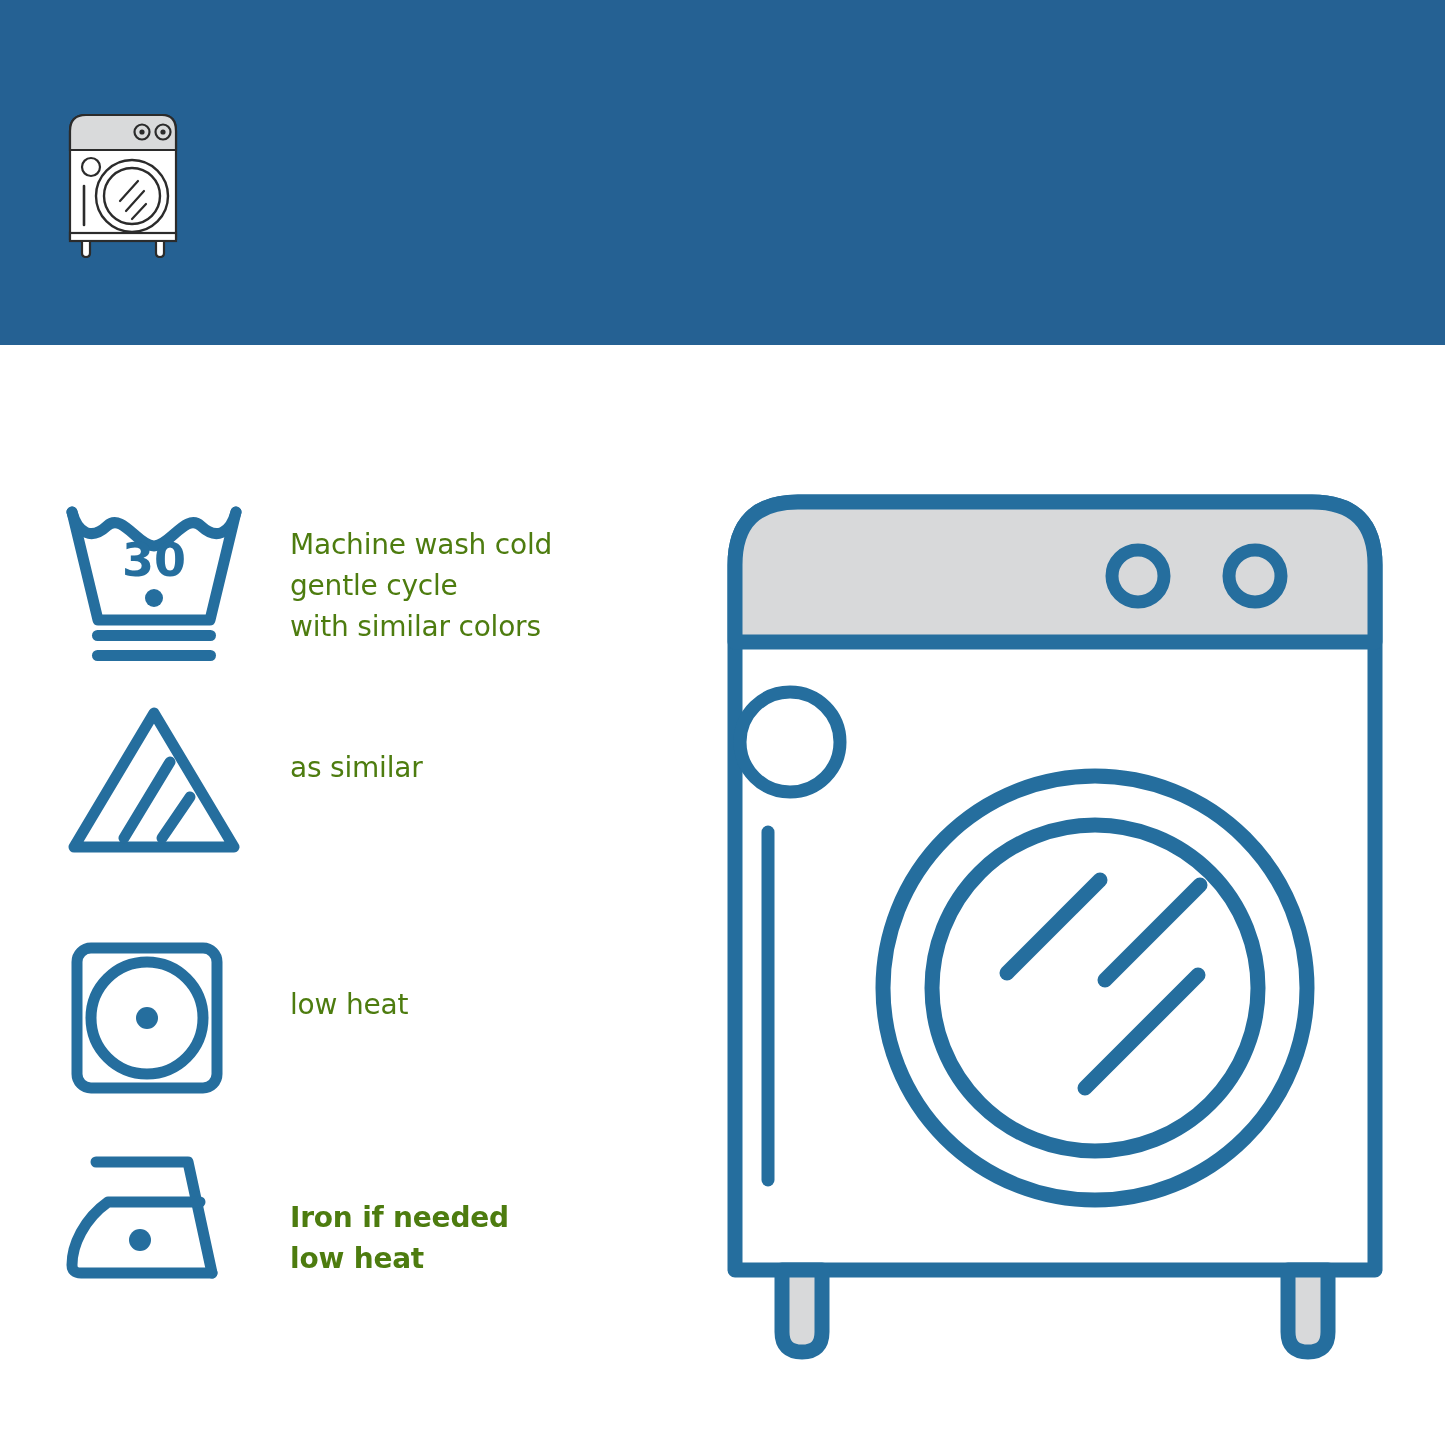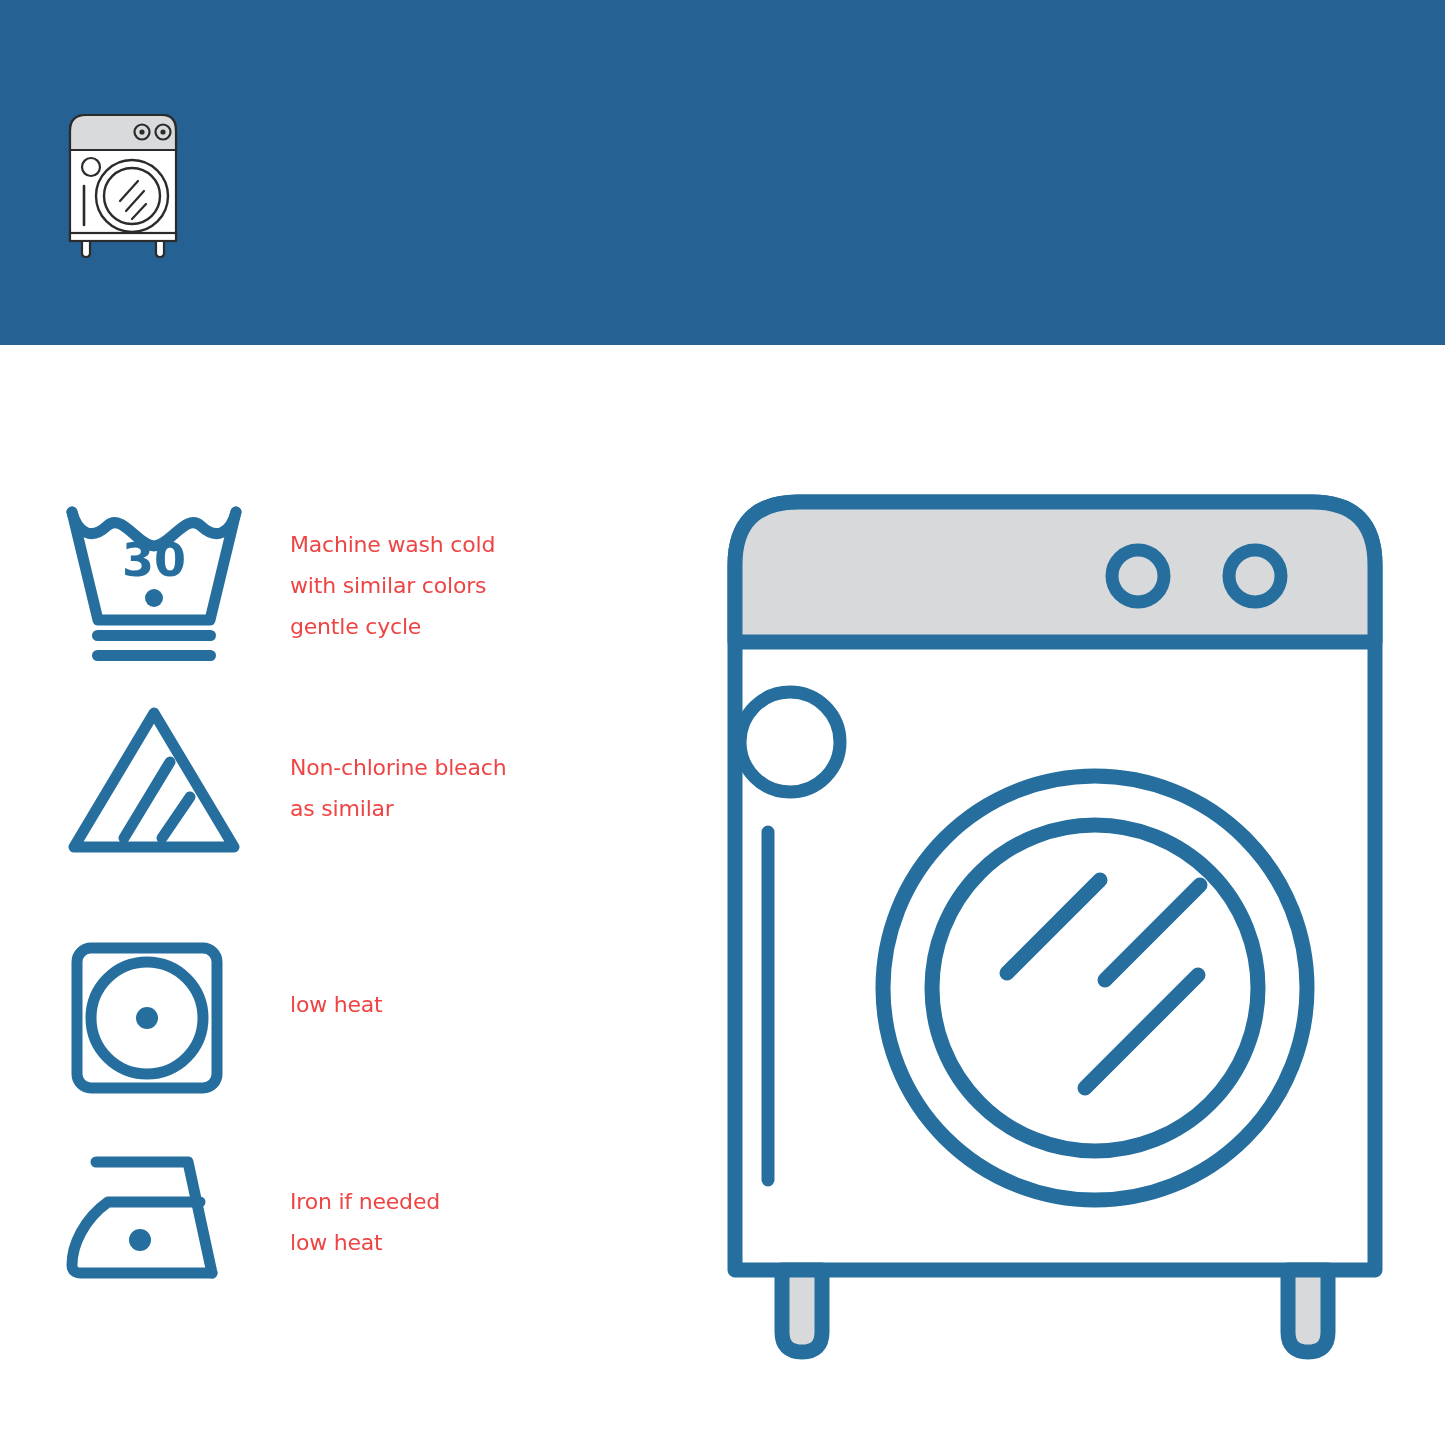--- a/index.html
+++ b/index.html
@@ -85,23 +85,23 @@
     top: 0;
     width: 185px;
     height: 170px;
   }
 
   .care-row .label-slot {
     position: absolute;
     left: 290px;
     top: 0;
     width: 400px;
-    color: #ef4444;
+    color: #4d7c0f;
     font-family: "DejaVu Sans", sans-serif;
-    font-size: 22px;
+    font-size: 28px;
     line-height: 41px;
     font-weight: 400;
     letter-spacing: -0.2px;
   }
 
   .care-row .label-slot .ln { display: block; }
 
   
   .care-row { top: auto; padding-left: 40px; }
 
@@ -168,39 +168,38 @@
       <text x="92" y="76" font-family="DejaVu Sans, sans-serif" font-size="46" font-weight="700" fill="#256e9e" text-anchor="middle">30</text>
 
       <circle cx="92" cy="98" r="9" fill="#256e9e"></circle>
 
       <rect x="30" y="130" width="124" height="11" rx="5.5" fill="#256e9e"></rect>
       <rect x="30" y="150" width="124" height="11" rx="5.5" fill="#256e9e"></rect>
     </svg>
   </div>
   <div class="label-slot" style="top:24px;">
     <span class="ln">Machine wash cold</span>
+    <span class="ln">gentle cycle</span>
     <span class="ln">with similar colors</span>
-    <span class="ln">gentle cycle</span>
   </div>
 </div>
 
 <div class="care-row" style="top:705px;">
   <div class="icon-slot">
     <svg viewBox="0 0 185 170" width="185" height="170" xmlns="http://www.w3.org/2000/svg">
 
       <path d="M92 8 L172 142 L12 142 Z" fill="none" stroke="#256e9e" stroke-width="11" stroke-linejoin="round"></path>
 
       <g stroke="#256e9e" stroke-width="11" stroke-linecap="round" fill="none">
         <line x1="108" y1="57" x2="62" y2="133"></line>
         <line x1="128" y1="92" x2="100" y2="133"></line>
       </g>
     </svg>
   </div>
   <div class="label-slot" style="top:42px;">
-    <span class="ln">Non-chlorine bleach</span>
     <span class="ln">as similar</span>
   </div>
 </div>
 
 <div class="care-row" style="top:940px;">
   <div class="icon-slot">
     <svg viewBox="0 0 185 170" width="185" height="170" xmlns="http://www.w3.org/2000/svg">
       <rect x="15" y="8" width="140" height="140" rx="14" ry="14" fill="none" stroke="#256e9e" stroke-width="11"></rect>
       <circle cx="85" cy="78" r="56" fill="none" stroke="#256e9e" stroke-width="11"></circle>
       <circle cx="85" cy="78" r="11" fill="#256e9e"></circle>
@@ -215,21 +214,21 @@
   <div class="icon-slot">
     <svg viewBox="0 0 185 170" width="185" height="170" xmlns="http://www.w3.org/2000/svg">
 
       <path d="M34 17 L126 17 L150 128" fill="none" stroke="#256e9e" stroke-width="11" stroke-linecap="round" stroke-linejoin="round"></path>
 
       <path d="M138 57 L46 57 C 22 74, 10 100, 10 120 Q10 128 19 128 L150 128" fill="none" stroke="#256e9e" stroke-width="11" stroke-linecap="round" stroke-linejoin="round"></path>
 
       <circle cx="78" cy="95" r="11" fill="#256e9e"></circle>
     </svg>
   </div>
-  <div class="label-slot" style="top:36px;">
+  <div class="label-slot" style="top:52px;font-weight:bold;">
     <span class="ln">Iron if needed</span>
     <span class="ln">low heat</span>
   </div>
 </div>
 
 <div id="washer-illustration">
   <svg viewBox="0 0 690 900" width="690" height="900" xmlns="http://www.w3.org/2000/svg">
 
     <path d="M25 85 Q25 22 88 22 L602 22 Q665 22 665 85 L665 790 L25 790 Z" fill="#ffffff" stroke="#256e9e" stroke-width="15" stroke-linejoin="round"></path>
 

